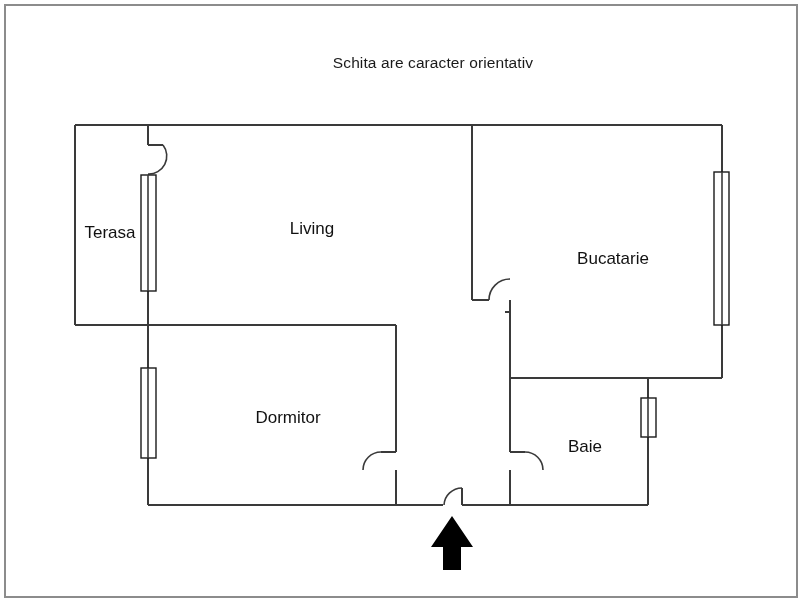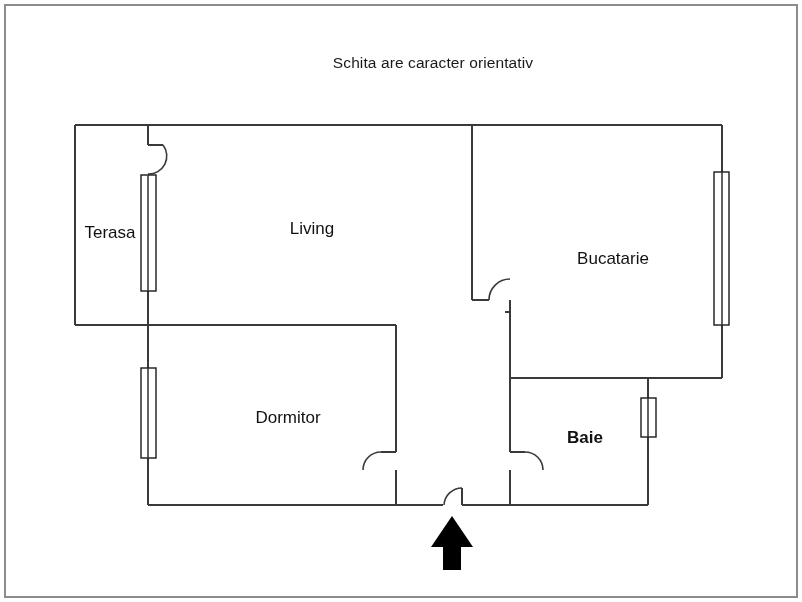--- a/index.html
+++ b/index.html
@@ -118,15 +118,15 @@
       <path d="M 648 398 L 648 437"></path>
     </g>
 
     <path d="M 452 516 L 473 547 L 461 547 L 461 570 L 443 570 L 443 547 L 431 547 Z" fill="#000000" stroke="none"></path>
   </svg>
 
   <div class="room-label" style="left:110px;top:233px;">Terasa</div>
   <div class="room-label" style="left:312px;top:229px;">Living</div>
   <div class="room-label" style="left:613px;top:259px;">Bucatarie</div>
   <div class="room-label" style="left:288px;top:418px;">Dormitor</div>
-  <div class="room-label" style="left:585px;top:438px;font-weight:bold;">Baie</div>
+  <div class="room-label" style="left:585px;top:447px;">Baie</div>
 
 </div>
 
 </body></html>

